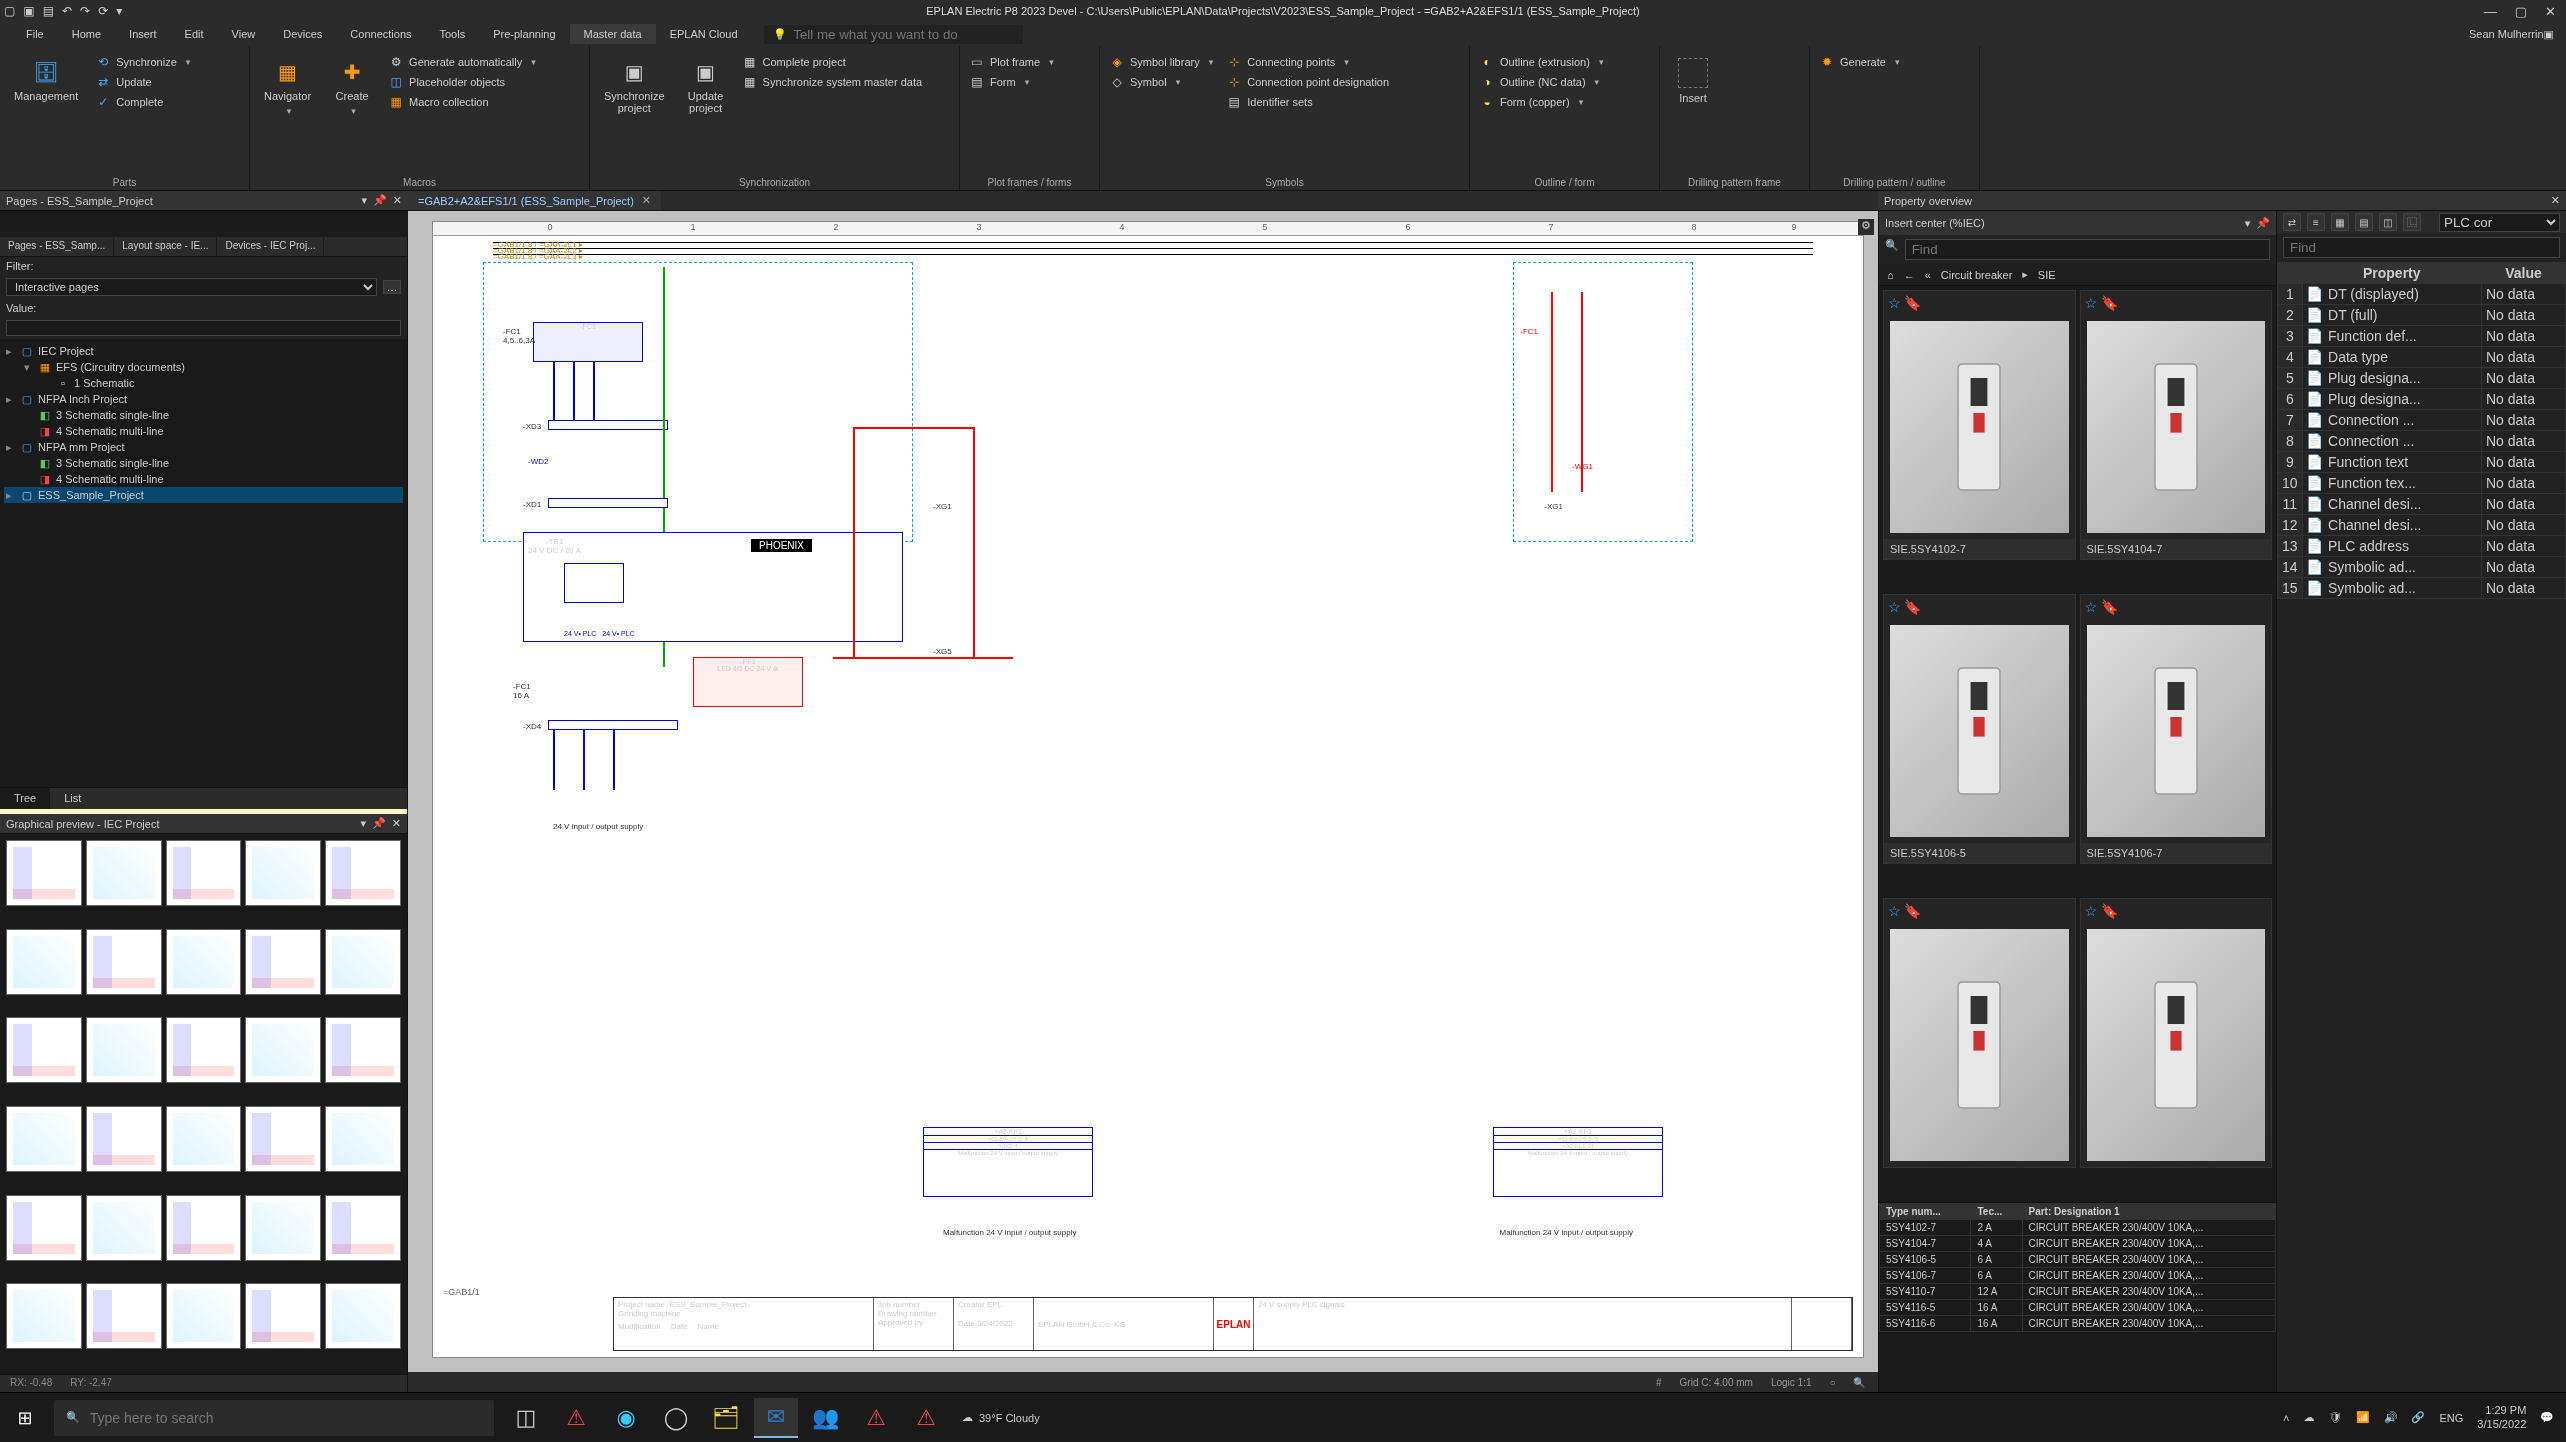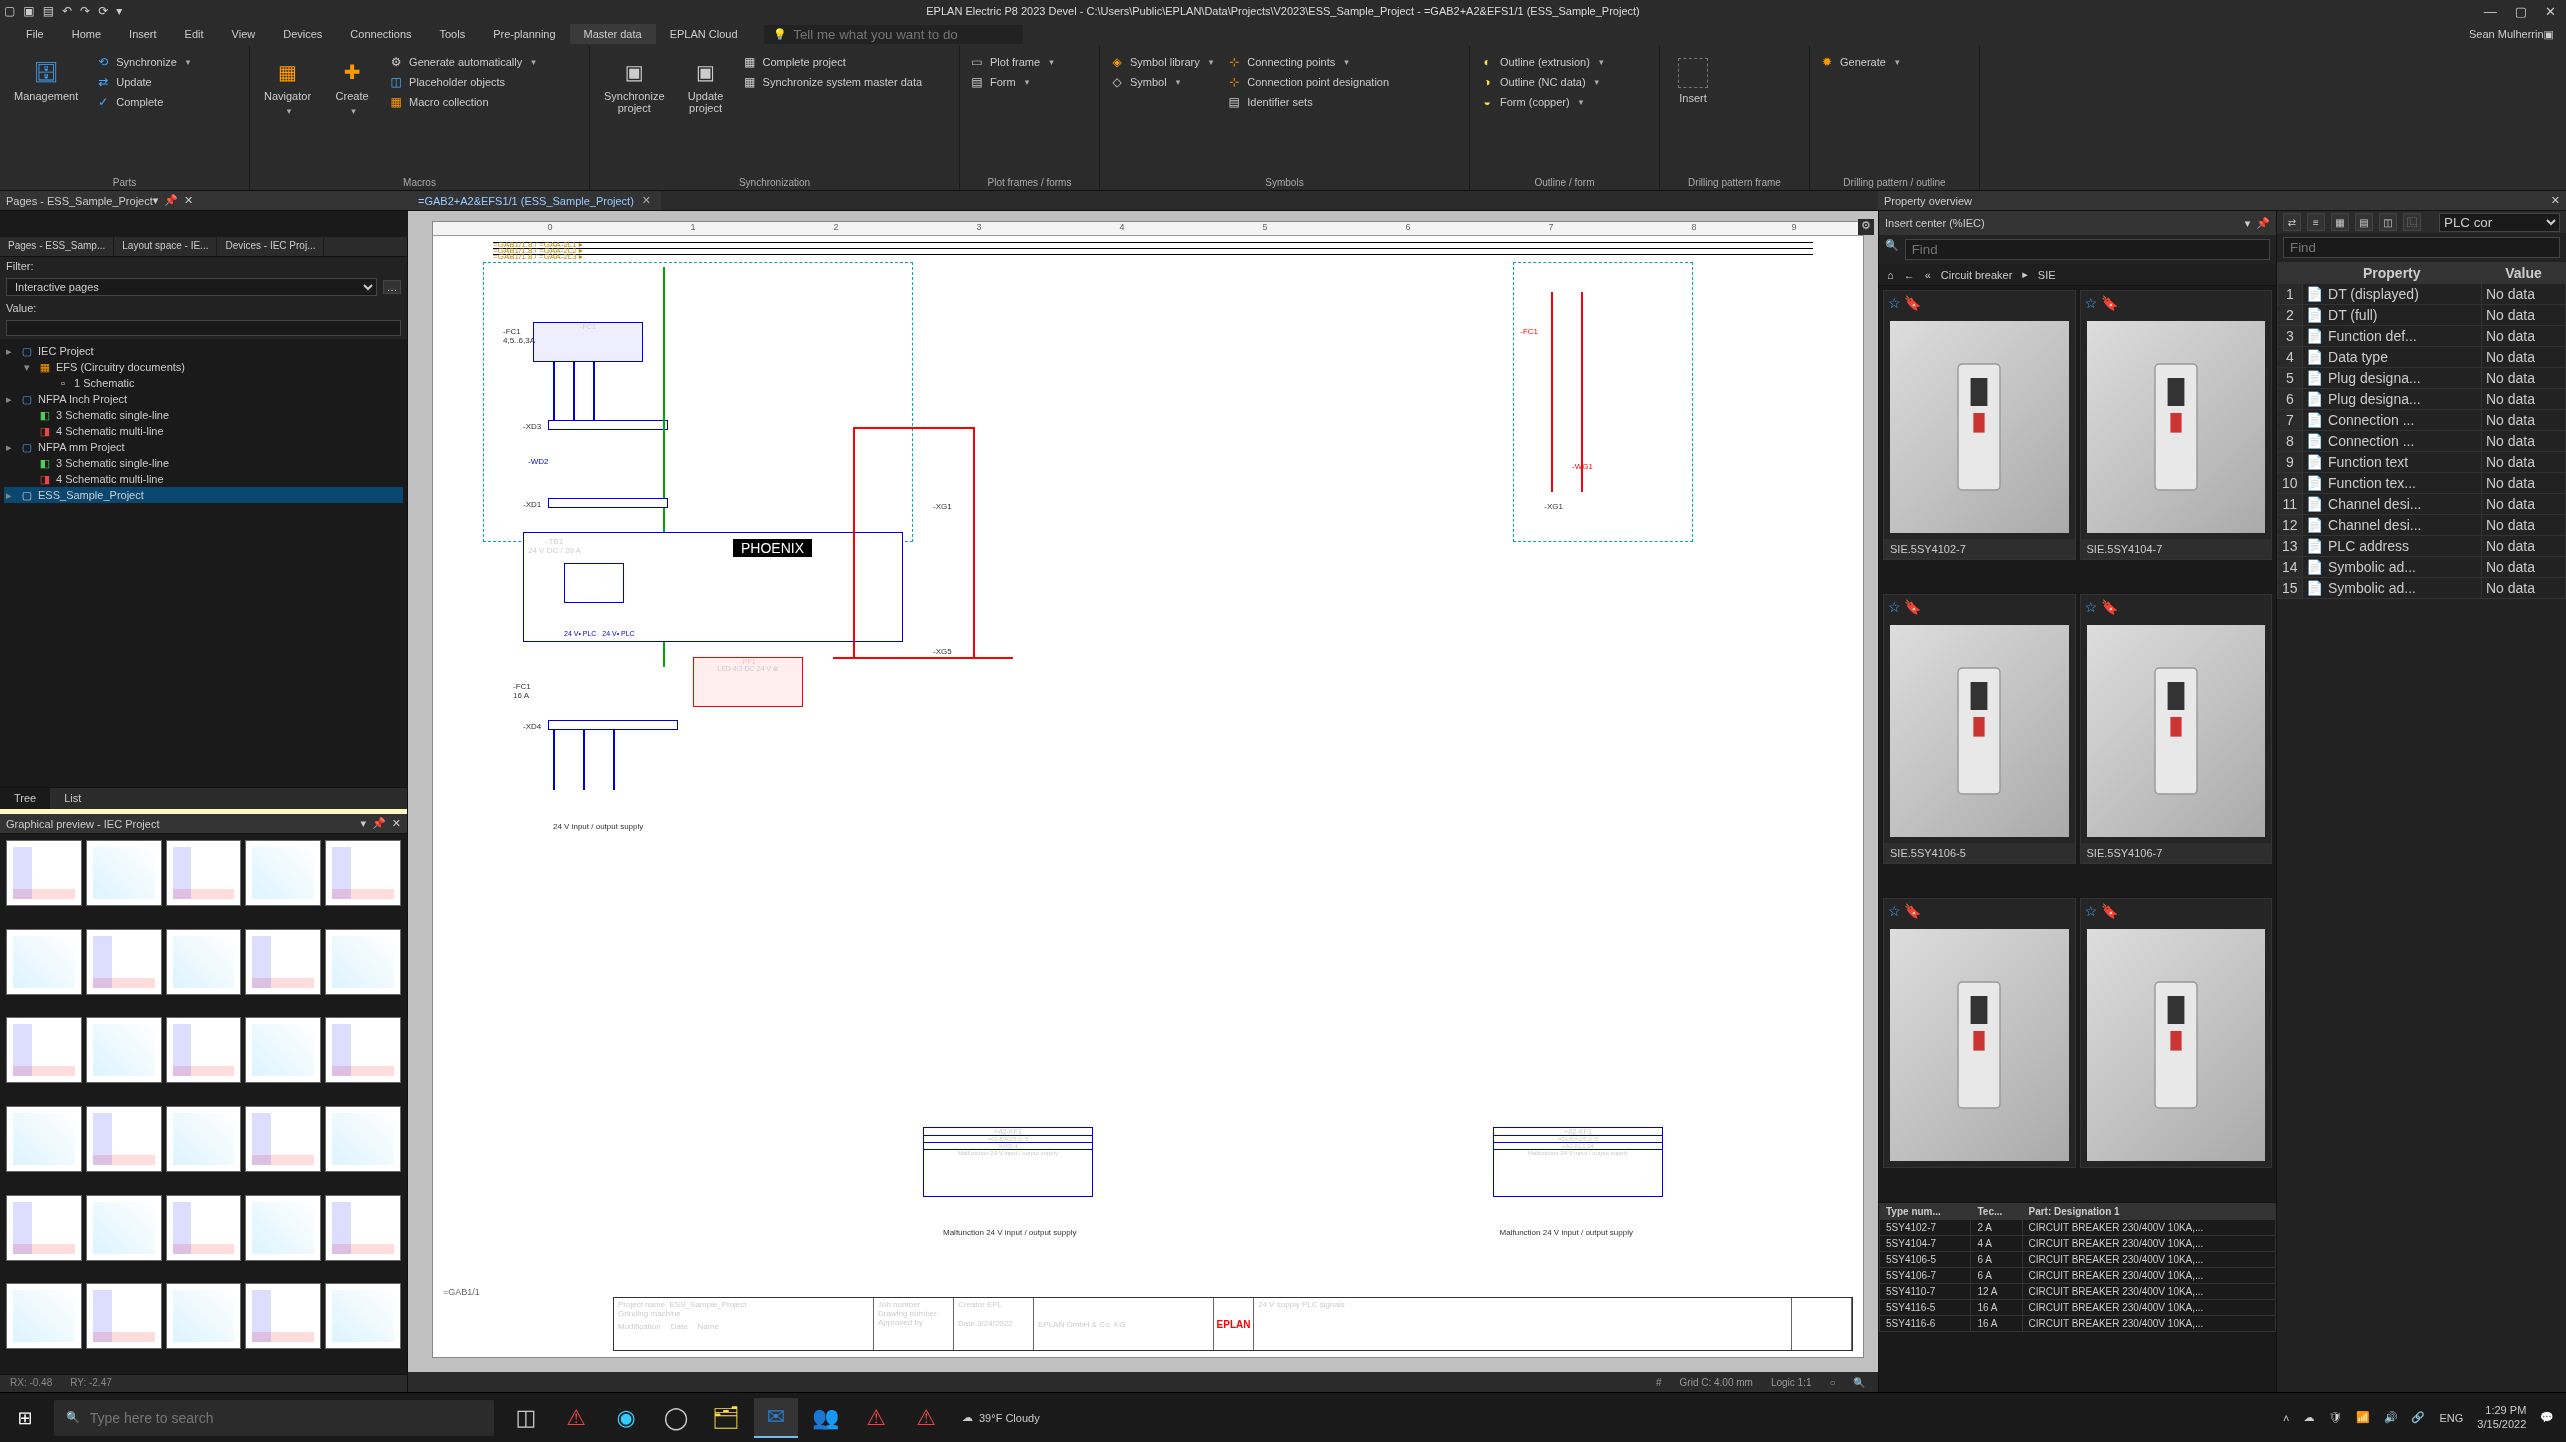--- a/index.html
+++ b/index.html
@@ -344,21 +344,21 @@
             <span class="icon c-orange">✹</span>
             <span>Generate</span>
           </div>
       </div>
     </div>
     <div class="ribbon-group-label">Drilling pattern / outline</div>
   </div>
 </div>
 
 <div class="doc-tabs">
-  <div style="width:408px;background:#333;display:flex;align-items:center;padding:0 6px">
+  <div style="width:408px;background:#333;display:flex;align-items:center;justify-content:space-between;padding:0 6px">
     <span>Pages - ESS_Sample_Project</span>
     <span class="tools" style="display:flex;gap:6px">
       <span>▾</span>
       <span>📌</span>
       <span>✕</span>
     </span>
   </div>
   <div class="doc-tab">
     <span>=GAB2+A2&amp;EFS1/1 (ESS_Sample_Project)</span>
     <span class="close">✕</span>
@@ -540,21 +540,21 @@
           <div class="bluewire" style="top:120px;left:140px;width:2px;height:60px"></div>
           <div class="labeltext" style="top:180px;left:70px">-XD3</div>
           <div class="conn-block" style="top:178px;left:95px;width:120px;height:10px"></div>
           <div class="greenwire" style="top:25px;left:210px;width:2px;height:400px"></div>
           <div class="labeltext" style="top:215px;left:75px;color:#00d">-WD2</div>
           <div class="labeltext" style="top:258px;left:70px">-XD1</div>
           <div class="conn-block" style="top:256px;left:95px;width:120px;height:10px"></div>
 
           <div class="dev-block" style="top:290px;left:70px;width:380px;height:110px;background:#fff">
             <div style="position:absolute;top:4px;left:4px;font-size:8px">-TB1<br>24 V DC / 20 A</div>
-            <div style="position:absolute;top:6px;right:90px;background:#000;color:#fff;padding:1px 8px;font-size:14px">PHOENIX</div>
+            <div style="position:absolute;top:6px;right:90px;background:#000;color:#fff;padding:1px 8px;font-size:10px">PHOENIX</div>
             <div style="position:absolute;top:30px;left:40px;width:60px;height:40px;border:1px solid #00d"></div>
             <div style="position:absolute;bottom:4px;left:40px;font-size:7px;color:#00d">24 V• PLC &nbsp; 24 V• PLC</div>
           </div>
           <div class="labeltext" style="top:440px;left:60px">-FC1<br>16 A</div>
           <div class="dev-block" style="top:415px;left:240px;width:110px;height:50px;border-color:red;background:#fee">-PF1<br>LED 4/2 DC 24 V ⊗</div>
           <div class="labeltext" style="top:480px;left:70px">-XD4</div>
           <div class="conn-block" style="top:478px;left:95px;width:130px;height:10px"></div>
           <div class="bluewire" style="top:488px;left:100px;width:2px;height:60px"></div>
           <div class="bluewire" style="top:488px;left:130px;width:2px;height:60px"></div>
           <div class="bluewire" style="top:488px;left:160px;width:2px;height:60px"></div>

